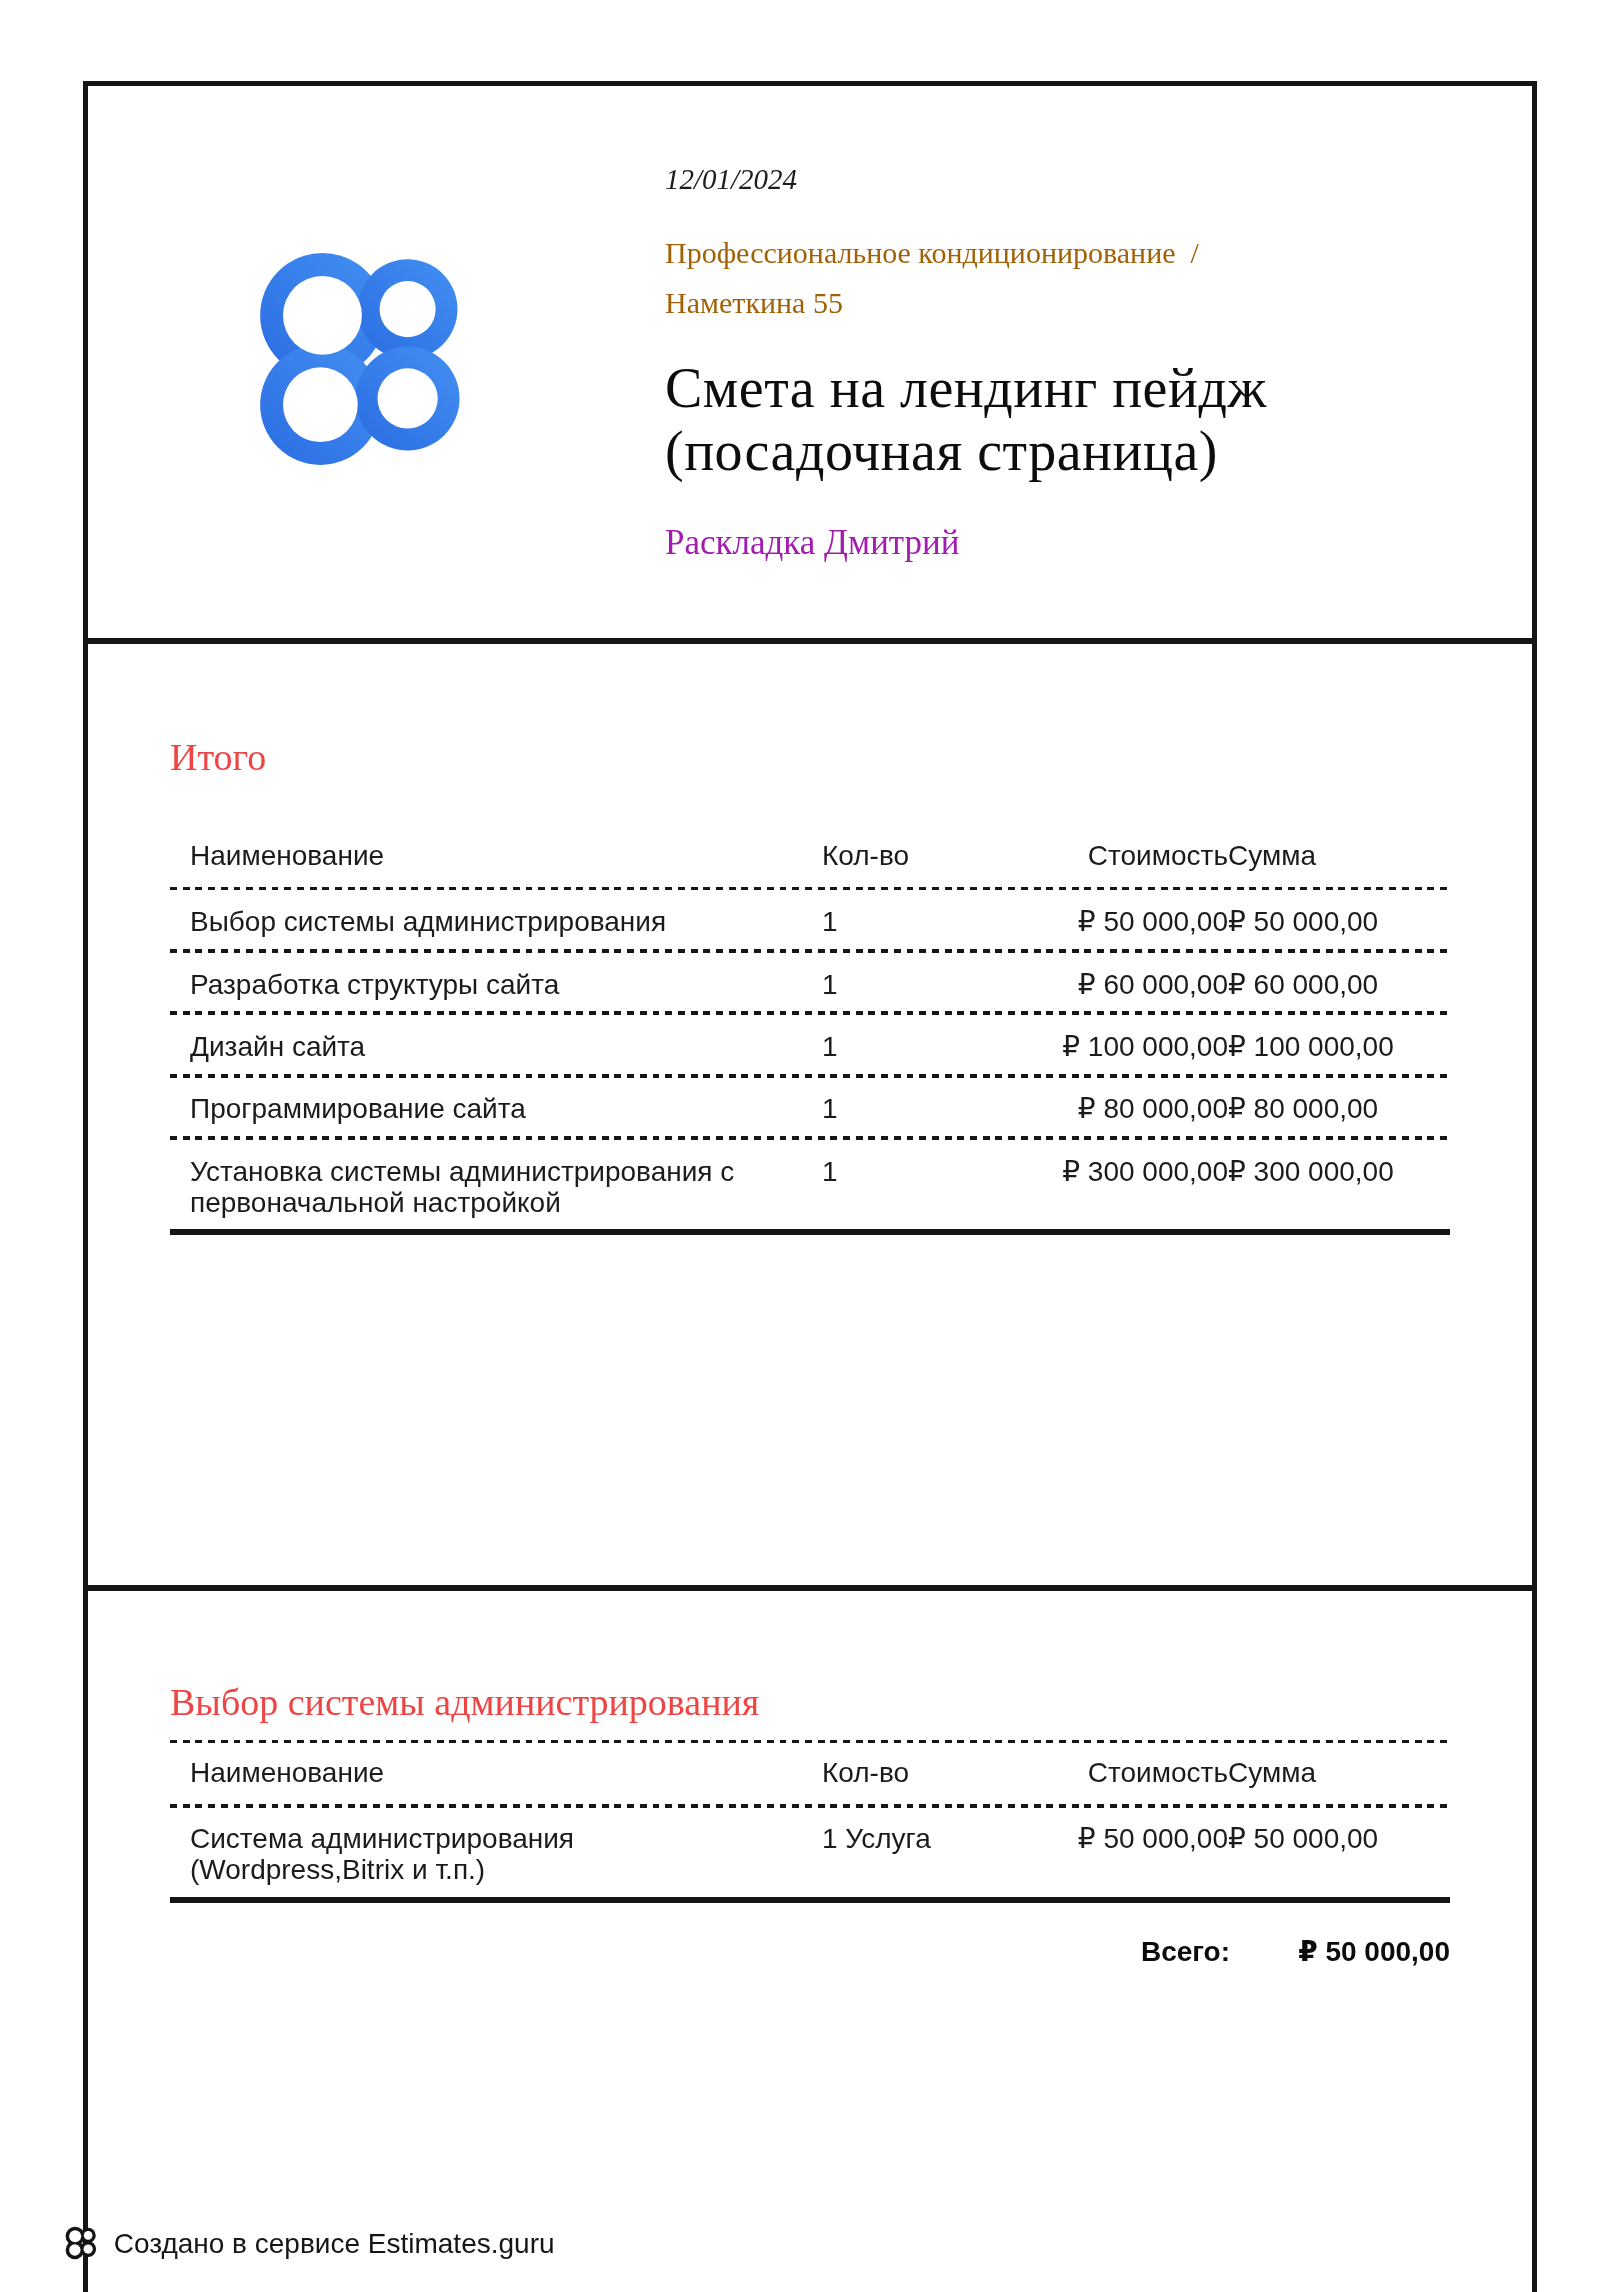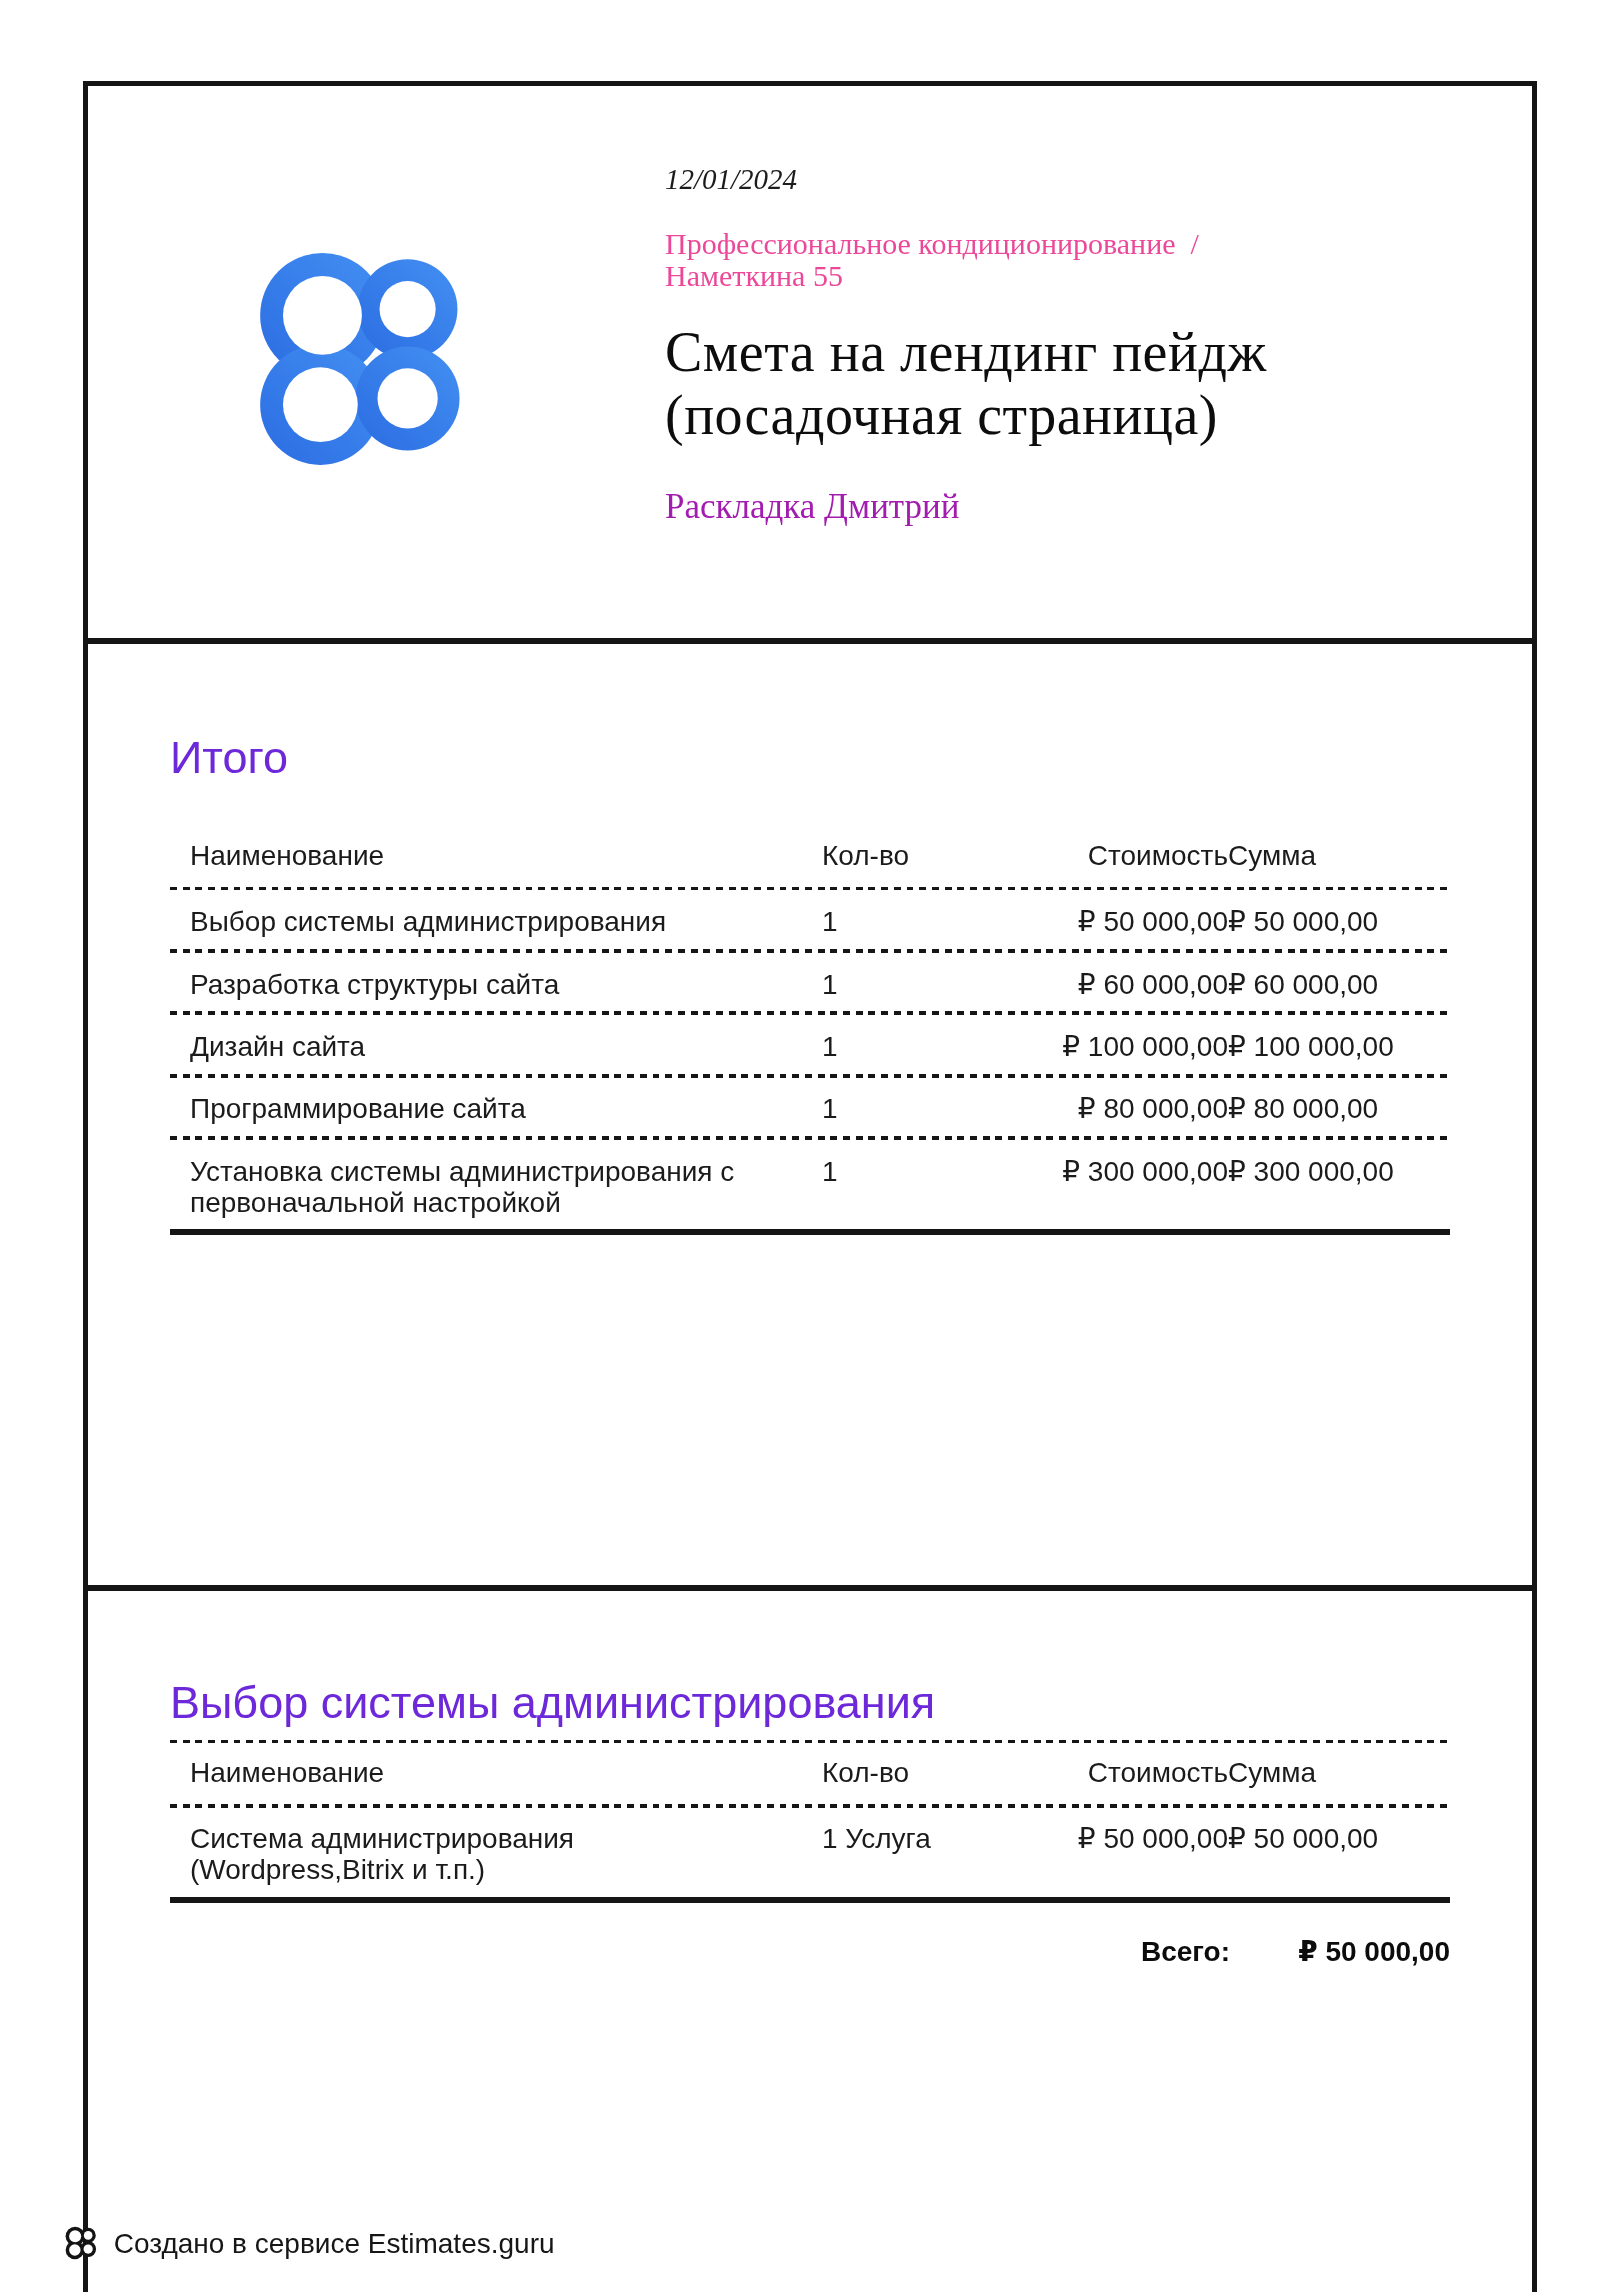--- a/index.html
+++ b/index.html
@@ -15,32 +15,32 @@
   }
   .divider { height:5.9px; background:#151515; }
 
   
   .section-header { height:552px; position:relative; }
   .header-logo { position:absolute; left:168px; top:163px; width:216px; height:220px; }
   .header-text { position:absolute; left:577px; top:76px; width:725px; }
   .doc-date { font-family:"Liberation Serif","DejaVu Serif",serif; font-style:italic;
               font-size:29px; line-height:35px; color:#1c1c1c; }
   .doc-company { font-family:"Liberation Serif","DejaVu Serif",serif; font-size:30px;
-                 line-height:32px; margin-top:31px; white-space:pre-line; color:#ec4899; }
+                 line-height:50px; margin-top:31px; white-space:pre-line; color:#a16207; }
   .doc-title { font-family:"Liberation Serif","DejaVu Serif",serif; font-size:56px;
                line-height:63px; margin-top:29px; white-space:pre-line; color:#0d0d0d;
                letter-spacing:0.5px; }
   .doc-author { font-family:"Liberation Serif","DejaVu Serif",serif; font-size:35px;
                 line-height:41px; margin-top:39px; color:#a21caf; }
 
   
   .section-summary { height:855px; padding:0 82px; }
   .section-detail  { height:697px; padding:0 82px; position:relative; }
-  .section-heading { font-family:Liberation Sans, sans-serif; font-weight:400;
-                     font-size:45px; line-height:55px; color:#6d28d9; margin-top:86px; }
+  .section-heading { font-family:Liberation Serif, serif; font-weight:400;
+                     font-size:38px; line-height:55px; color:#ef4444; margin-top:86px; }
   .section-summary .section-heading { margin-top:86px; }
   .section-detail  .section-heading { margin-top:84px; }
 
   
   .table { margin-top:55px; }
   .table.detail-table { margin-top:9.8px; }
   .t-row { display:grid; grid-template-columns:652px 167px 239px 220px; }
   .t-row > div { font-size:28px; line-height:31px; color:#1b1b1b; }
   .thead .t-row > div { padding:0 0 15.7px 0; }
   .tbody .t-row > div { padding:15.7px 0 11.8px 0; }

